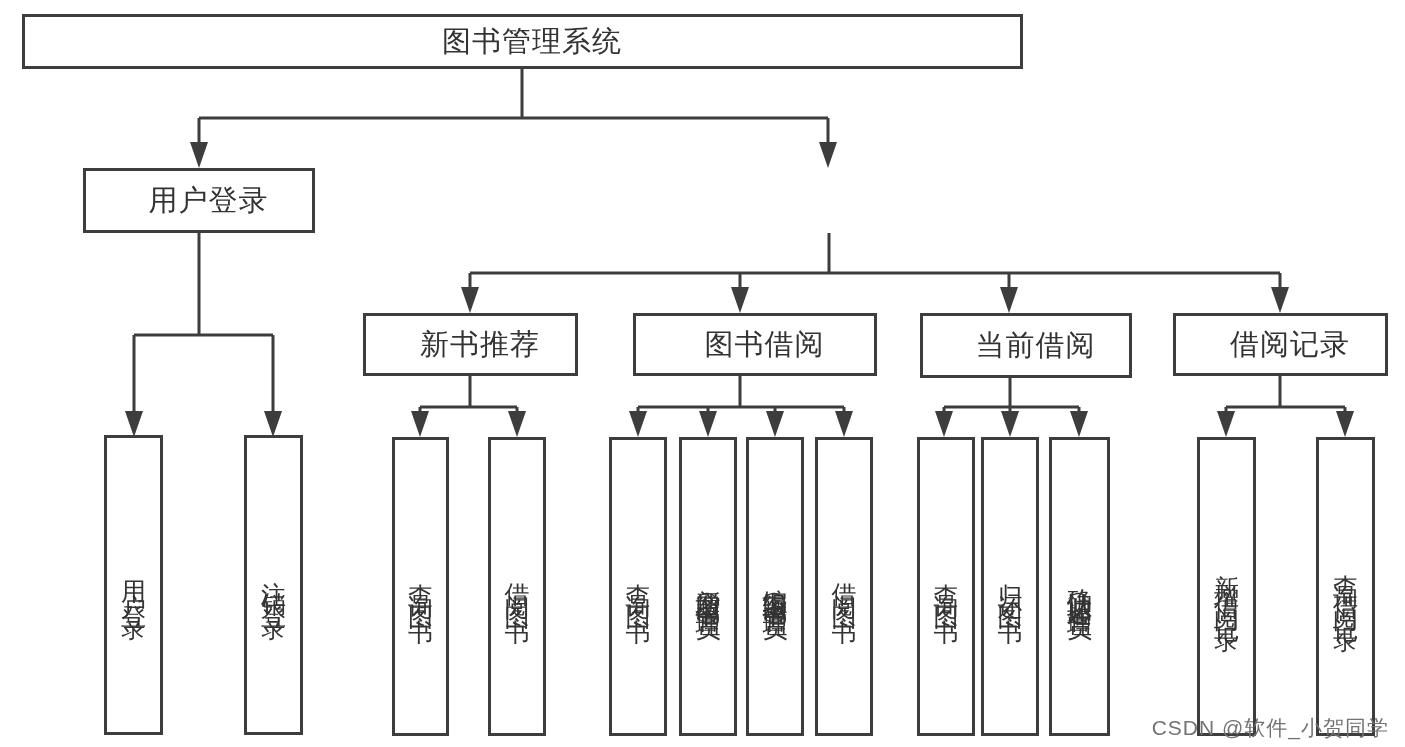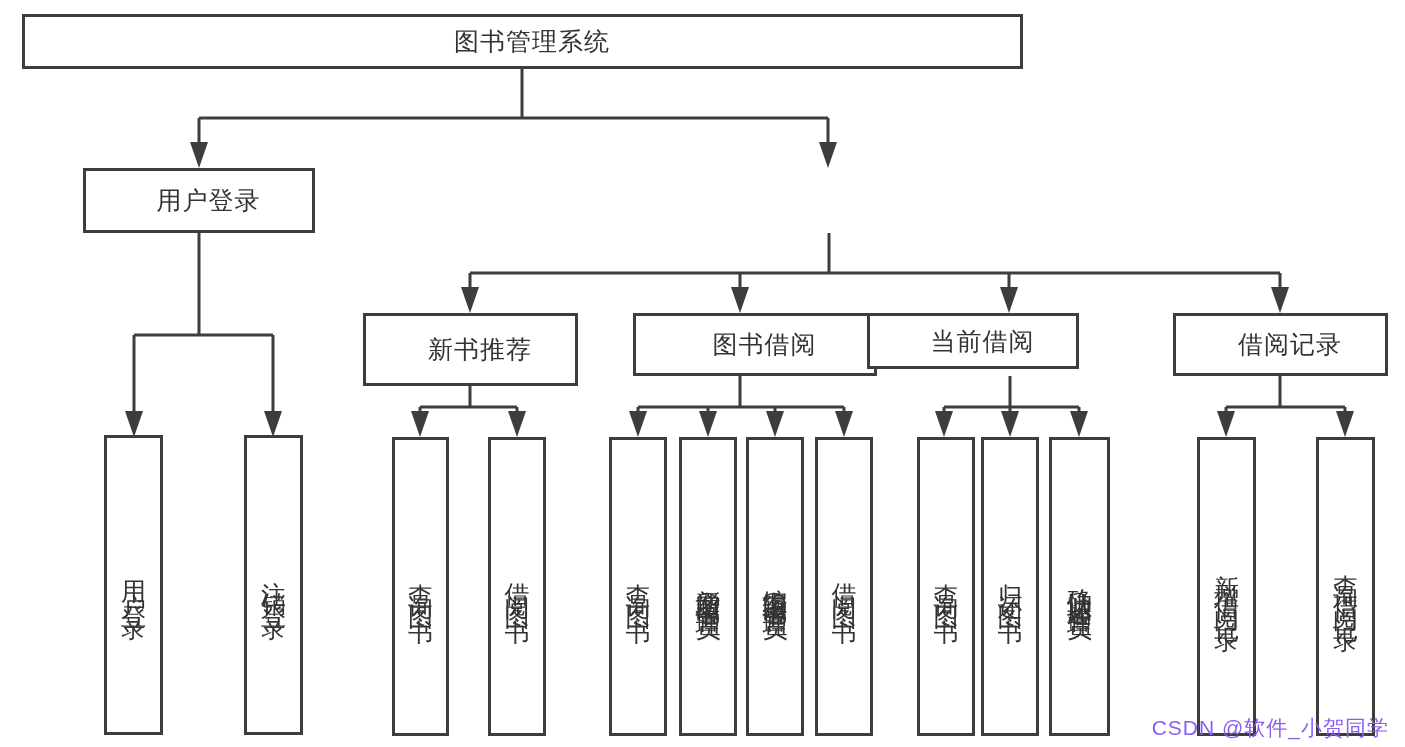--- a/index.html
+++ b/index.html
@@ -15,37 +15,37 @@
     position:absolute;
     box-sizing:border-box;
     background:#ffffff;
     border:3px solid #3d3d3d;
     color:#333333;
     display:flex;
     align-items:center;
     justify-content:center;
     z-index:2;
   }
-  .hbox{font-size:25px;letter-spacing:1px;padding-left:19px;}
+  .hbox{font-size:29px;letter-spacing:1px;padding-left:19px;}
   .vbox span{
     writing-mode:vertical-rl;
     text-orientation:mixed;
     font-size:25px;
     line-height:1;
   }
   .sp-wide span{letter-spacing:12px;}
   .sp-mid  span{letter-spacing:11px;}
   .sp-dense span{letter-spacing:4px;}
   #watermark{
     position:absolute;
     right:16px;
     top:714px;
     z-index:3;
     font-size:21px;
-    color:#8b5cf6;
+    color:#737373;
     letter-spacing:1px;
     white-space:nowrap;
     text-align:right;
   }
 </style>
 </head>
 <body>
 
 <div id="stage">
 
@@ -94,27 +94,27 @@
   </svg>
 
   <div class="node hbox" style="left:22px;top:14px;width:1001px;height:55px">
     <span>图书管理系统</span>
   </div>
 
   <div class="node hbox" style="left:83px;top:168px;width:232px;height:65px">
     <span>用户登录</span>
   </div>
 
-  <div class="node hbox" style="left:363px;top:313px;width:215px;height:73px">
+  <div class="node hbox" style="left:363px;top:313px;width:215px;height:63px">
     <span>新书推荐</span>
   </div>
   <div class="node hbox" style="left:633px;top:313px;width:244px;height:63px">
     <span>图书借阅</span>
   </div>
-  <div class="node hbox" style="left:867px;top:313px;width:212px;height:56px">
+  <div class="node hbox" style="left:920px;top:313px;width:212px;height:65px">
     <span>当前借阅</span>
   </div>
   <div class="node hbox" style="left:1173px;top:313px;width:215px;height:63px">
     <span>借阅记录</span>
   </div>
 
   <div class="node vbox sp-wide" style="left:104px;top:435px;width:59px;height:300px">
     <span>用户登录</span>
   </div>
   <div class="node vbox sp-wide" style="left:244px;top:435px;width:59px;height:300px">

